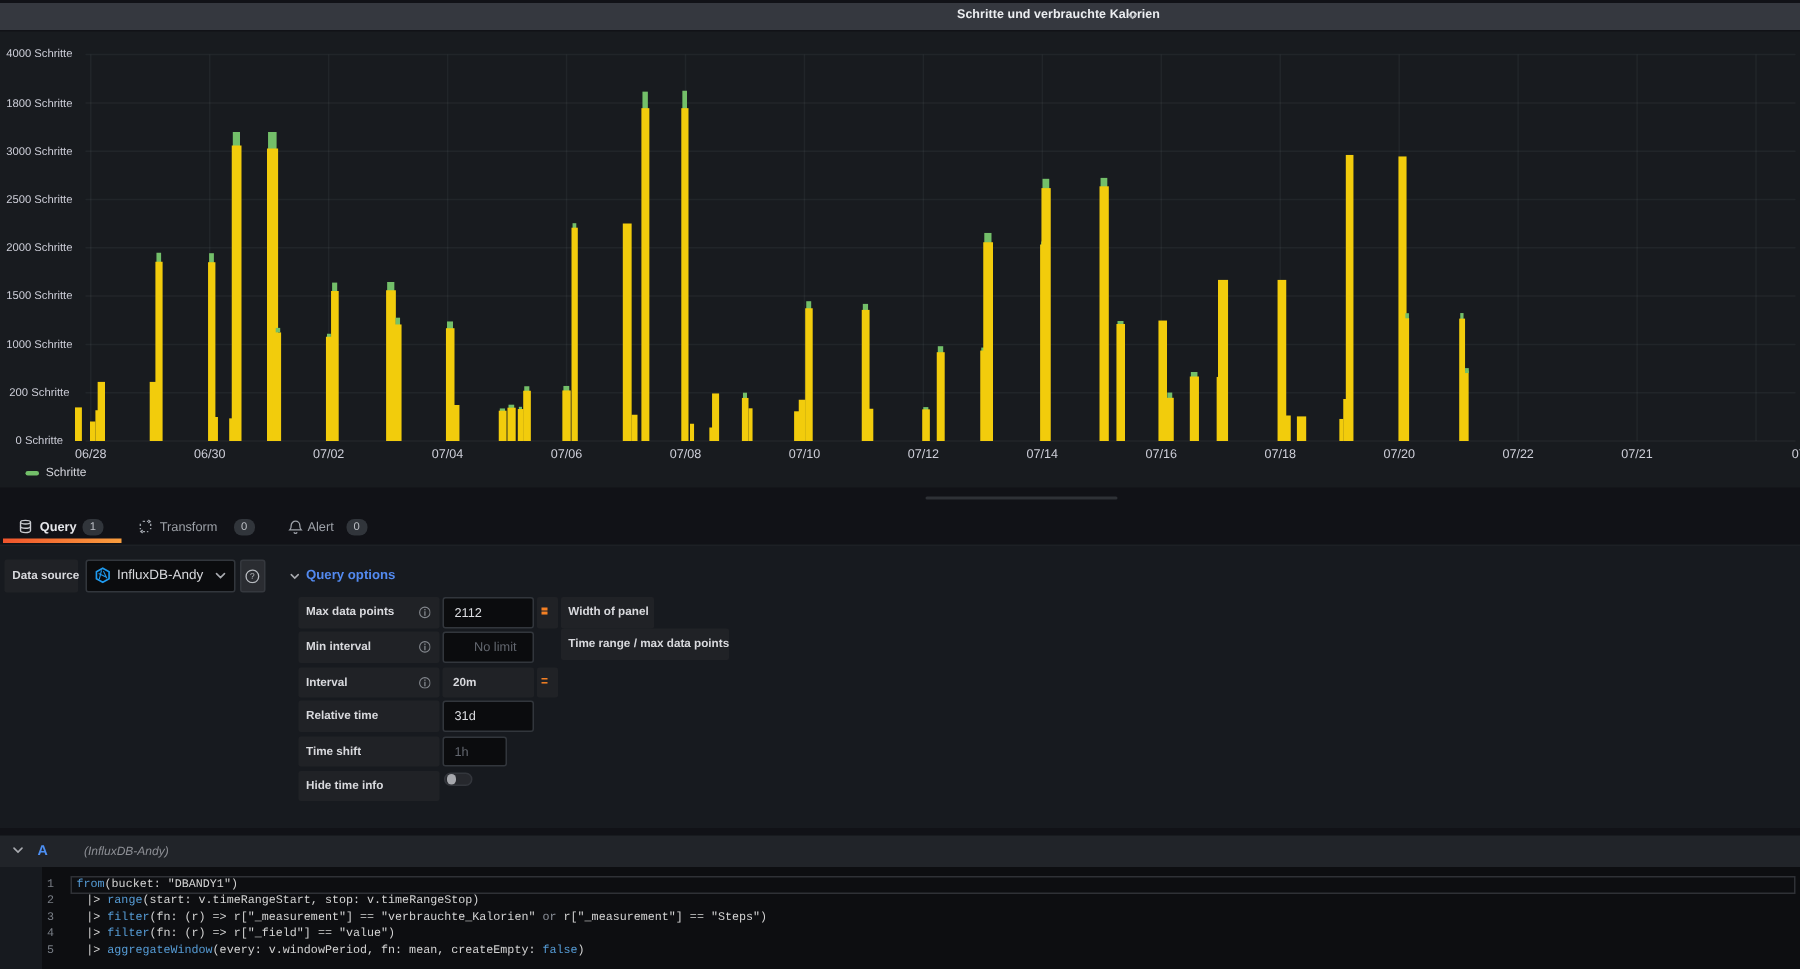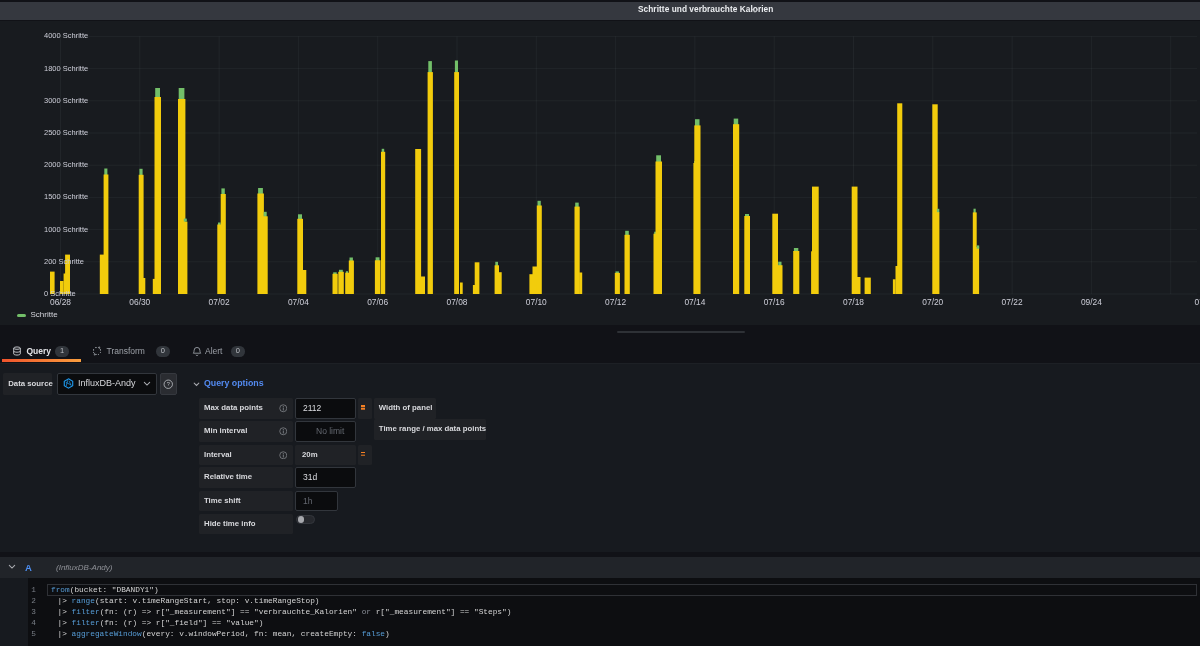--- a/index.html
+++ b/index.html
@@ -2,21 +2,21 @@
 <html><head>
 <meta charset="utf-8">
 <style>
 * { margin:0; padding:0; box-sizing:border-box; }
 html,body { width:1200px; height:646px; background:#111217; font-family:"Liberation Sans",sans-serif; overflow:hidden; }
 #root { position:absolute; top:0; left:0; width:1200px; height:646px; background:#111217; transform:translateZ(0); }
 .abs { position:absolute; }
 #topbar { top:2px; left:0; width:1200px; height:17.5px; background:#35383f; }
 #title { top:4px; left:614px; font-size:8.3px; font-weight:bold; color:#eceef1; letter-spacing:0.05px;margin-left:24px; }
 #panel { top:21px; left:0; width:1200px; height:304px; background:#181b1f; }
-.ylab { position:absolute; left:0; width:52.5px; text-align:left; font-size:7.5px; color:#cdced8; white-space:nowrap;margin-left:44px; }
+.ylab { position:absolute; left:0; width:52.5px; text-align:center; font-size:7.5px; color:#cdced8; white-space:nowrap; }
 .xlab { position:absolute; top:296.5px; width:50px; text-align:center; font-size:8.4px; color:#cdced8; white-space:nowrap; }
 .tabtxt { position:absolute; font-size:8.5px; color:#9da1a8; white-space:nowrap; }
 .tabtxt.active { color:#e4e5e9; font-weight:bold; }
 .badge { position:absolute; top:346.4px; height:10.4px; border-radius:5.2px; background:#31353b; color:#bcbfc5; font-size:7.5px; text-align:center; line-height:10.6px; }
 #underline { top:359px; left:2px; width:79px; height:2.8px; background:linear-gradient(90deg,#f0542c,#fa9e3e); }
 #tabborder { top:362.5px; left:0; width:1200px; height:1px; background:#1d2025; }
 #content { top:363.5px; left:0; width:1200px; height:188.5px; background:#171a1f; }
 .lbox { position:absolute; background:#202226; border-radius:1.5px; color:#d8d9dd; font-size:7.8px; font-weight:bold; white-space:nowrap; }
 .inp { position:absolute; background:#0b0c0e; border:1px solid #32363c; border-radius:2px; font-size:8.5px; white-space:nowrap; }
 #qhead { top:557px; left:0; width:1200px; height:20.5px; background:#212429; }
@@ -172,21 +172,21 @@
 <div class="xlab" style="left:273.4px">07/04</div>
 <div class="xlab" style="left:352.7px">07/06</div>
 <div class="xlab" style="left:432.0px">07/08</div>
 <div class="xlab" style="left:511.3px">07/10</div>
 <div class="xlab" style="left:590.6px">07/12</div>
 <div class="xlab" style="left:669.9px">07/14</div>
 <div class="xlab" style="left:749.2px">07/16</div>
 <div class="xlab" style="left:828.5px">07/18</div>
 <div class="xlab" style="left:907.8px">07/20</div>
 <div class="xlab" style="left:987.1px">07/22</div>
-<div class="xlab" style="left:1066.4px">09/24</div>
+<div class="xlab" style="left:1066.4px">07/21</div>
 <div class="xlab" style="left:1180px">07/26</div>
   <div class="abs" style="top:314px;left:17px;width:9px;height:3px;border-radius:2px;background:#73bf69"></div>
   <div class="abs" style="top:310px;left:30.5px;font-size:8px;color:#d4d5dc">Schritte</div>
 
   <svg class="abs" style="top:346px;left:12px" width="10" height="10" viewBox="0 0 16 16">
       <g fill="none" stroke="#c9cbd0" stroke-width="1.5">
         <ellipse cx="8" cy="3.4" rx="5.3" ry="1.9"></ellipse>
         <path d="M2.7 3.4v9.2c0 1.05 2.37 1.9 5.3 1.9s5.3-.85 5.3-1.9V3.4"></path>
         <path d="M2.7 8c0 1.05 2.37 1.9 5.3 1.9S13.3 9.05 13.3 8"></path>
       </g>

